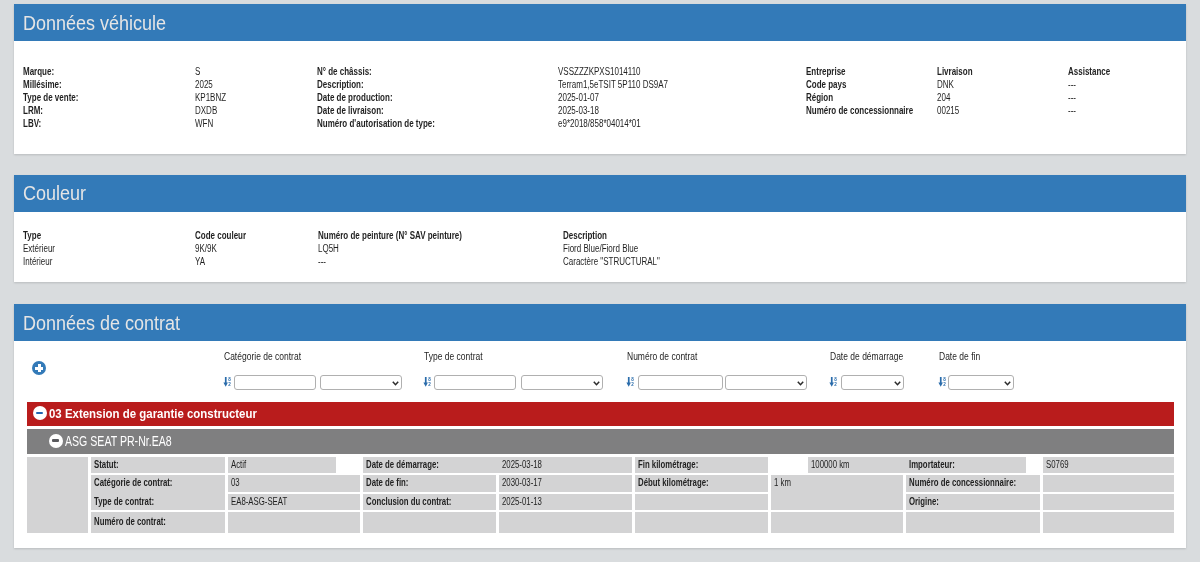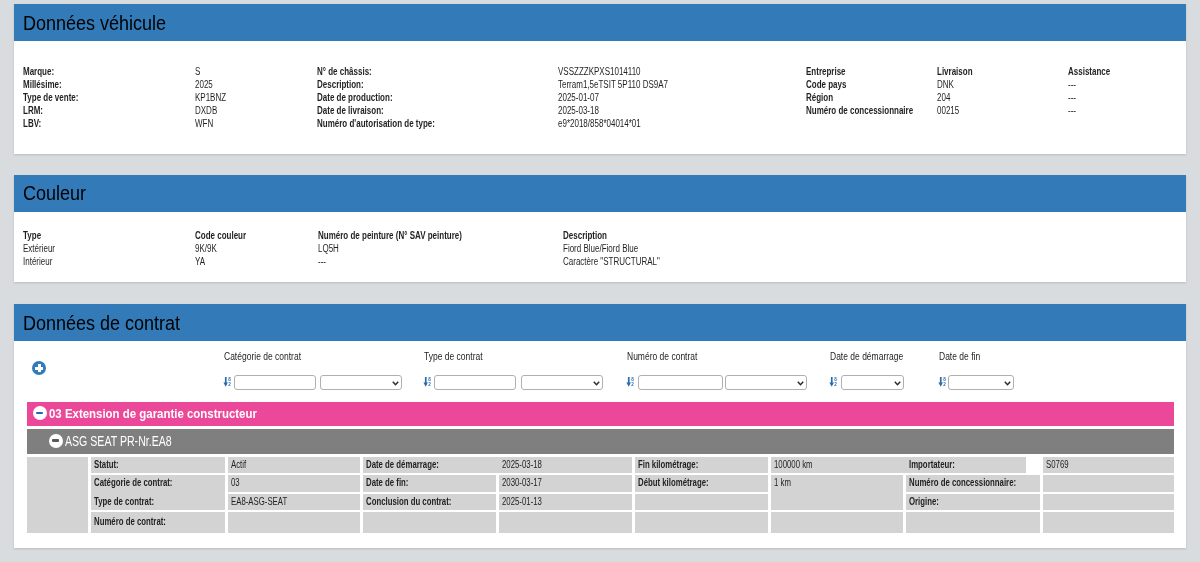--- a/index.html
+++ b/index.html
@@ -1,19 +1,19 @@
 <!DOCTYPE html>
 <html><head>
 <meta charset="utf-8">
 <style>
 *{margin:0;padding:0;box-sizing:border-box}
 html,body{width:1200px;height:562px}
 body{background:#d9dcde;font-family:"Liberation Sans",sans-serif;position:relative;overflow:hidden}
 .card{position:absolute;left:14px;width:1172px;background:#fff;box-shadow:0 1px 2px rgba(0,0,0,.15)}
-.hd{height:37px;background:#337ab8;color:#000000}
+.hd{height:37px;background:#337ab8;color:#e5e5e5}
 .hd span{display:inline-block;font-size:20px;line-height:37px;margin-left:9.3px;position:relative;top:0.8px;transform:scaleX(.9);transform-origin:0 50%;white-space:nowrap}
 .t{position:absolute;font-size:10px;line-height:13px;color:#1f1f1f;white-space:nowrap;transform:scaleX(.8);transform-origin:0 0}
 .b{font-weight:bold}
 .bar{position:absolute;left:27px;width:1147px;color:#fff}
 .mc{position:absolute;background:#fff;border-radius:50%}
 .mc i{position:absolute;left:23%;right:23%;top:39.5%;bottom:39.5%;border-radius:1px}
 .inp{position:absolute;height:15.5px;background:#fff;border:1px solid #b0b0b0;border-radius:3px}
 .sel{position:absolute;height:15.5px;background:#fff;border:1px solid #b0b0b0;border-radius:3px}
 .sel svg{position:absolute;right:2px;top:5px}
 .cell{position:absolute;background:#d3d3d4;font-size:10px;color:#1f1f1f}
@@ -141,41 +141,41 @@
     <svg width="7" height="5" viewBox="0 0 7 5">
       <polyline points="0.8,0.7 3.5,3.7 6.2,0.7" fill="none" stroke="#2b2b2b" stroke-width="1.5"></polyline>
     </svg>
   </div>
 <div class="sel" style="left:948px;top:374.5px;width:66px">
     <svg width="7" height="5" viewBox="0 0 7 5">
       <polyline points="0.8,0.7 3.5,3.7 6.2,0.7" fill="none" stroke="#2b2b2b" stroke-width="1.5"></polyline>
     </svg>
   </div>
 
-<div class="bar" style="top:402px;height:24px;background:#ec4899">
+<div class="bar" style="top:402px;height:24px;background:#b91c1c">
   <div class="mc" style="left:5.7px;top:4px;width:14px;height:14px">
       <i style="background:#2166b2"></i>
     </div>
   <span style="display:inline-block;margin-left:22px;font-size:13px;font-weight:bold;line-height:24px;transform:scaleX(.88);transform-origin:0 50%;white-space:nowrap">03 Extension de garantie constructeur</span>
 </div>
 
 <div class="bar" style="top:429px;height:25px;background:#7f7f80">
   <div class="mc" style="left:21.5px;top:4.7px;width:14px;height:14px">
       <i style="background:#5a5a5e"></i>
     </div>
   <span style="display:inline-block;margin-left:38px;font-size:14.5px;line-height:25px;transform:scaleX(.73);transform-origin:0 50%;white-space:nowrap">ASG SEAT PR-Nr.EA8</span>
 </div>
 
 <div class="cell" style="left:27px;top:456.5px;width:61px;height:76px"></div>
 <div class="cell" style="left:91px;top:456.5px;width:134px;height:16px;line-height:16px"><span class="b">Statut:</span></div>
-<div class="cell" style="left:228px;top:456.5px;width:132px;height:16px;line-height:16px"><span class="">Actif</span></div>
+<div class="cell" style="left:228px;top:456.5px;width:108px;height:16px;line-height:16px"><span class="">Actif</span></div>
 <div class="cell" style="left:363px;top:456.5px;width:150px;height:16px;line-height:16px"><span class="b">Date de démarrage:</span></div>
 <div class="cell" style="left:499px;top:456.5px;width:133px;height:16px;line-height:16px"><span class="">2025-03-18</span></div>
 <div class="cell" style="left:635px;top:456.5px;width:133px;height:16px;line-height:16px"><span class="b">Fin kilométrage:</span></div>
-<div class="cell" style="left:771px;top:456.5px;width:146px;height:16px;line-height:16px"><span class="">100000 km</span></div>
+<div class="cell" style="left:808px;top:456.5px;width:146px;height:16px;line-height:16px"><span class="">100000 km</span></div>
 <div class="cell" style="left:905.5px;top:456.5px;width:120px;height:16px;line-height:16px"><span class="b">Importateur:</span></div>
 <div class="cell" style="left:1042.5px;top:456.5px;width:131px;height:16px;line-height:16px"><span class="">S0769</span></div>
 <div class="cell" style="left:91px;top:475px;width:134px;height:21px;line-height:16.5px"><span class="b">Catégorie de contrat:</span></div>
 <div class="cell" style="left:228px;top:475px;width:132px;height:16.5px;line-height:16.5px"><span class="">03</span></div>
 <div class="cell" style="left:363px;top:475px;width:133px;height:16.5px;line-height:16.5px"><span class="b">Date de fin:</span></div>
 <div class="cell" style="left:499px;top:475px;width:133px;height:16.5px;line-height:16.5px"><span class="">2030-03-17</span></div>
 <div class="cell" style="left:635px;top:475px;width:133px;height:16.5px;line-height:16.5px"><span class="b">Début kilométrage:</span></div>
 <div class="cell" style="left:771px;top:475px;width:131.5px;height:34px;line-height:16.5px"><span class="">1 km</span></div>
 <div class="cell" style="left:905.5px;top:475px;width:134px;height:16.5px;line-height:16.5px"><span class="b">Numéro de concessionnaire:</span></div>
 <div class="cell" style="left:1042.5px;top:475px;width:131px;height:16.5px;line-height:16.5px"></div>

